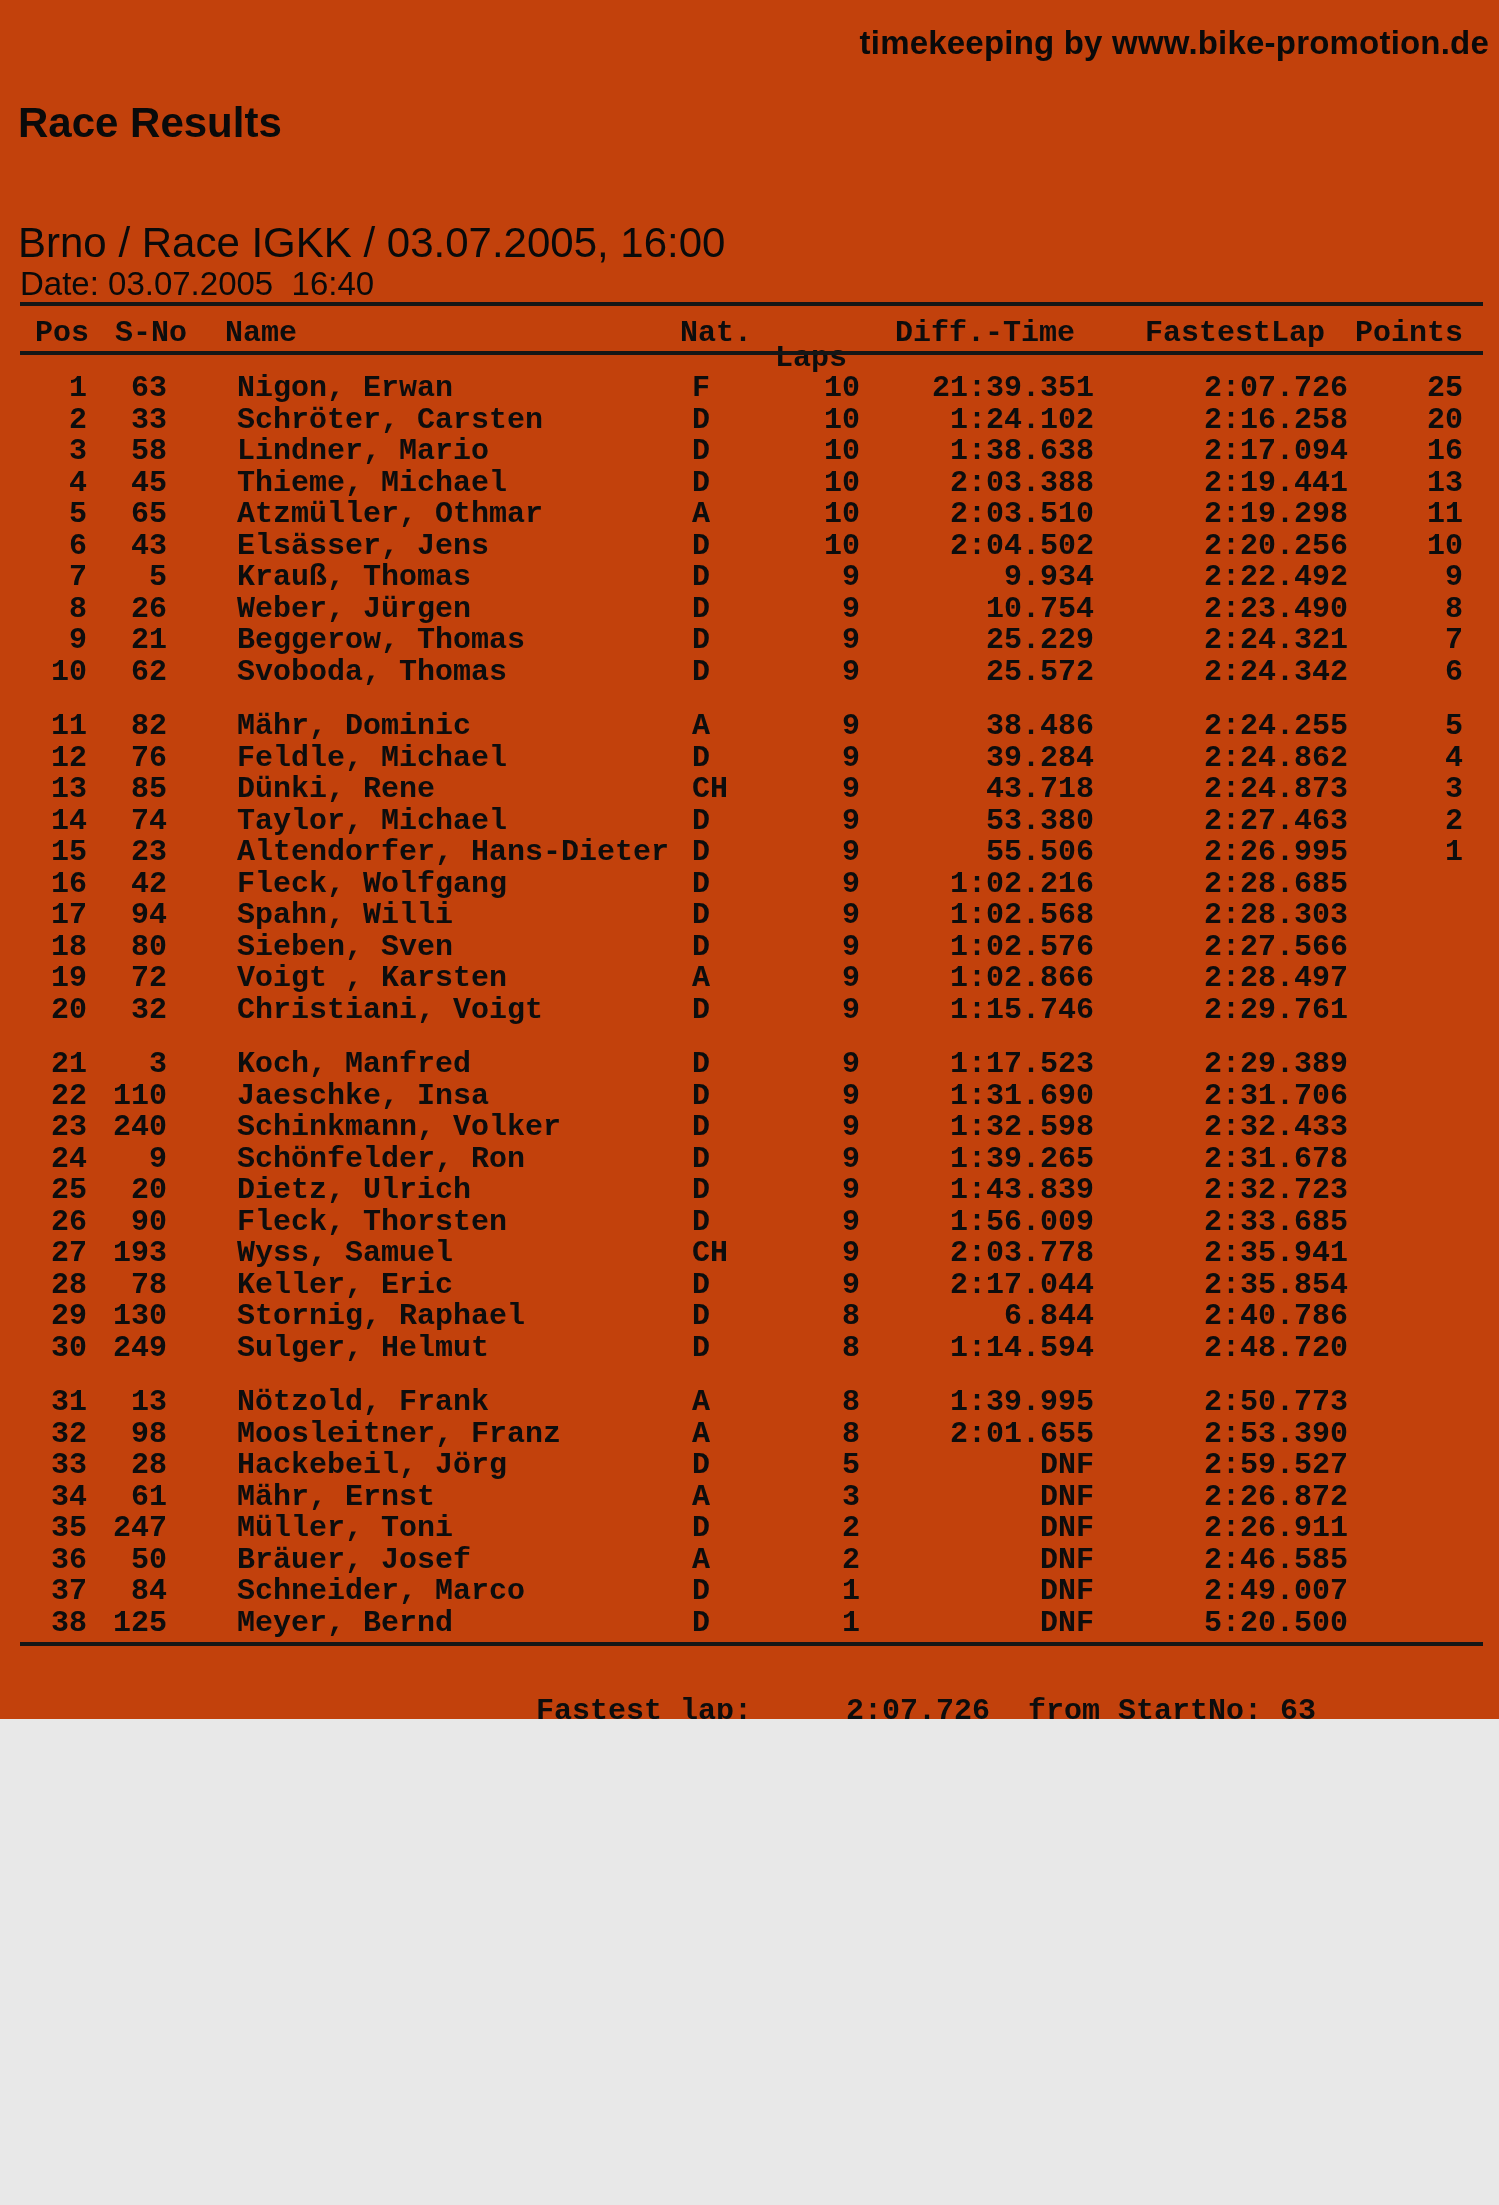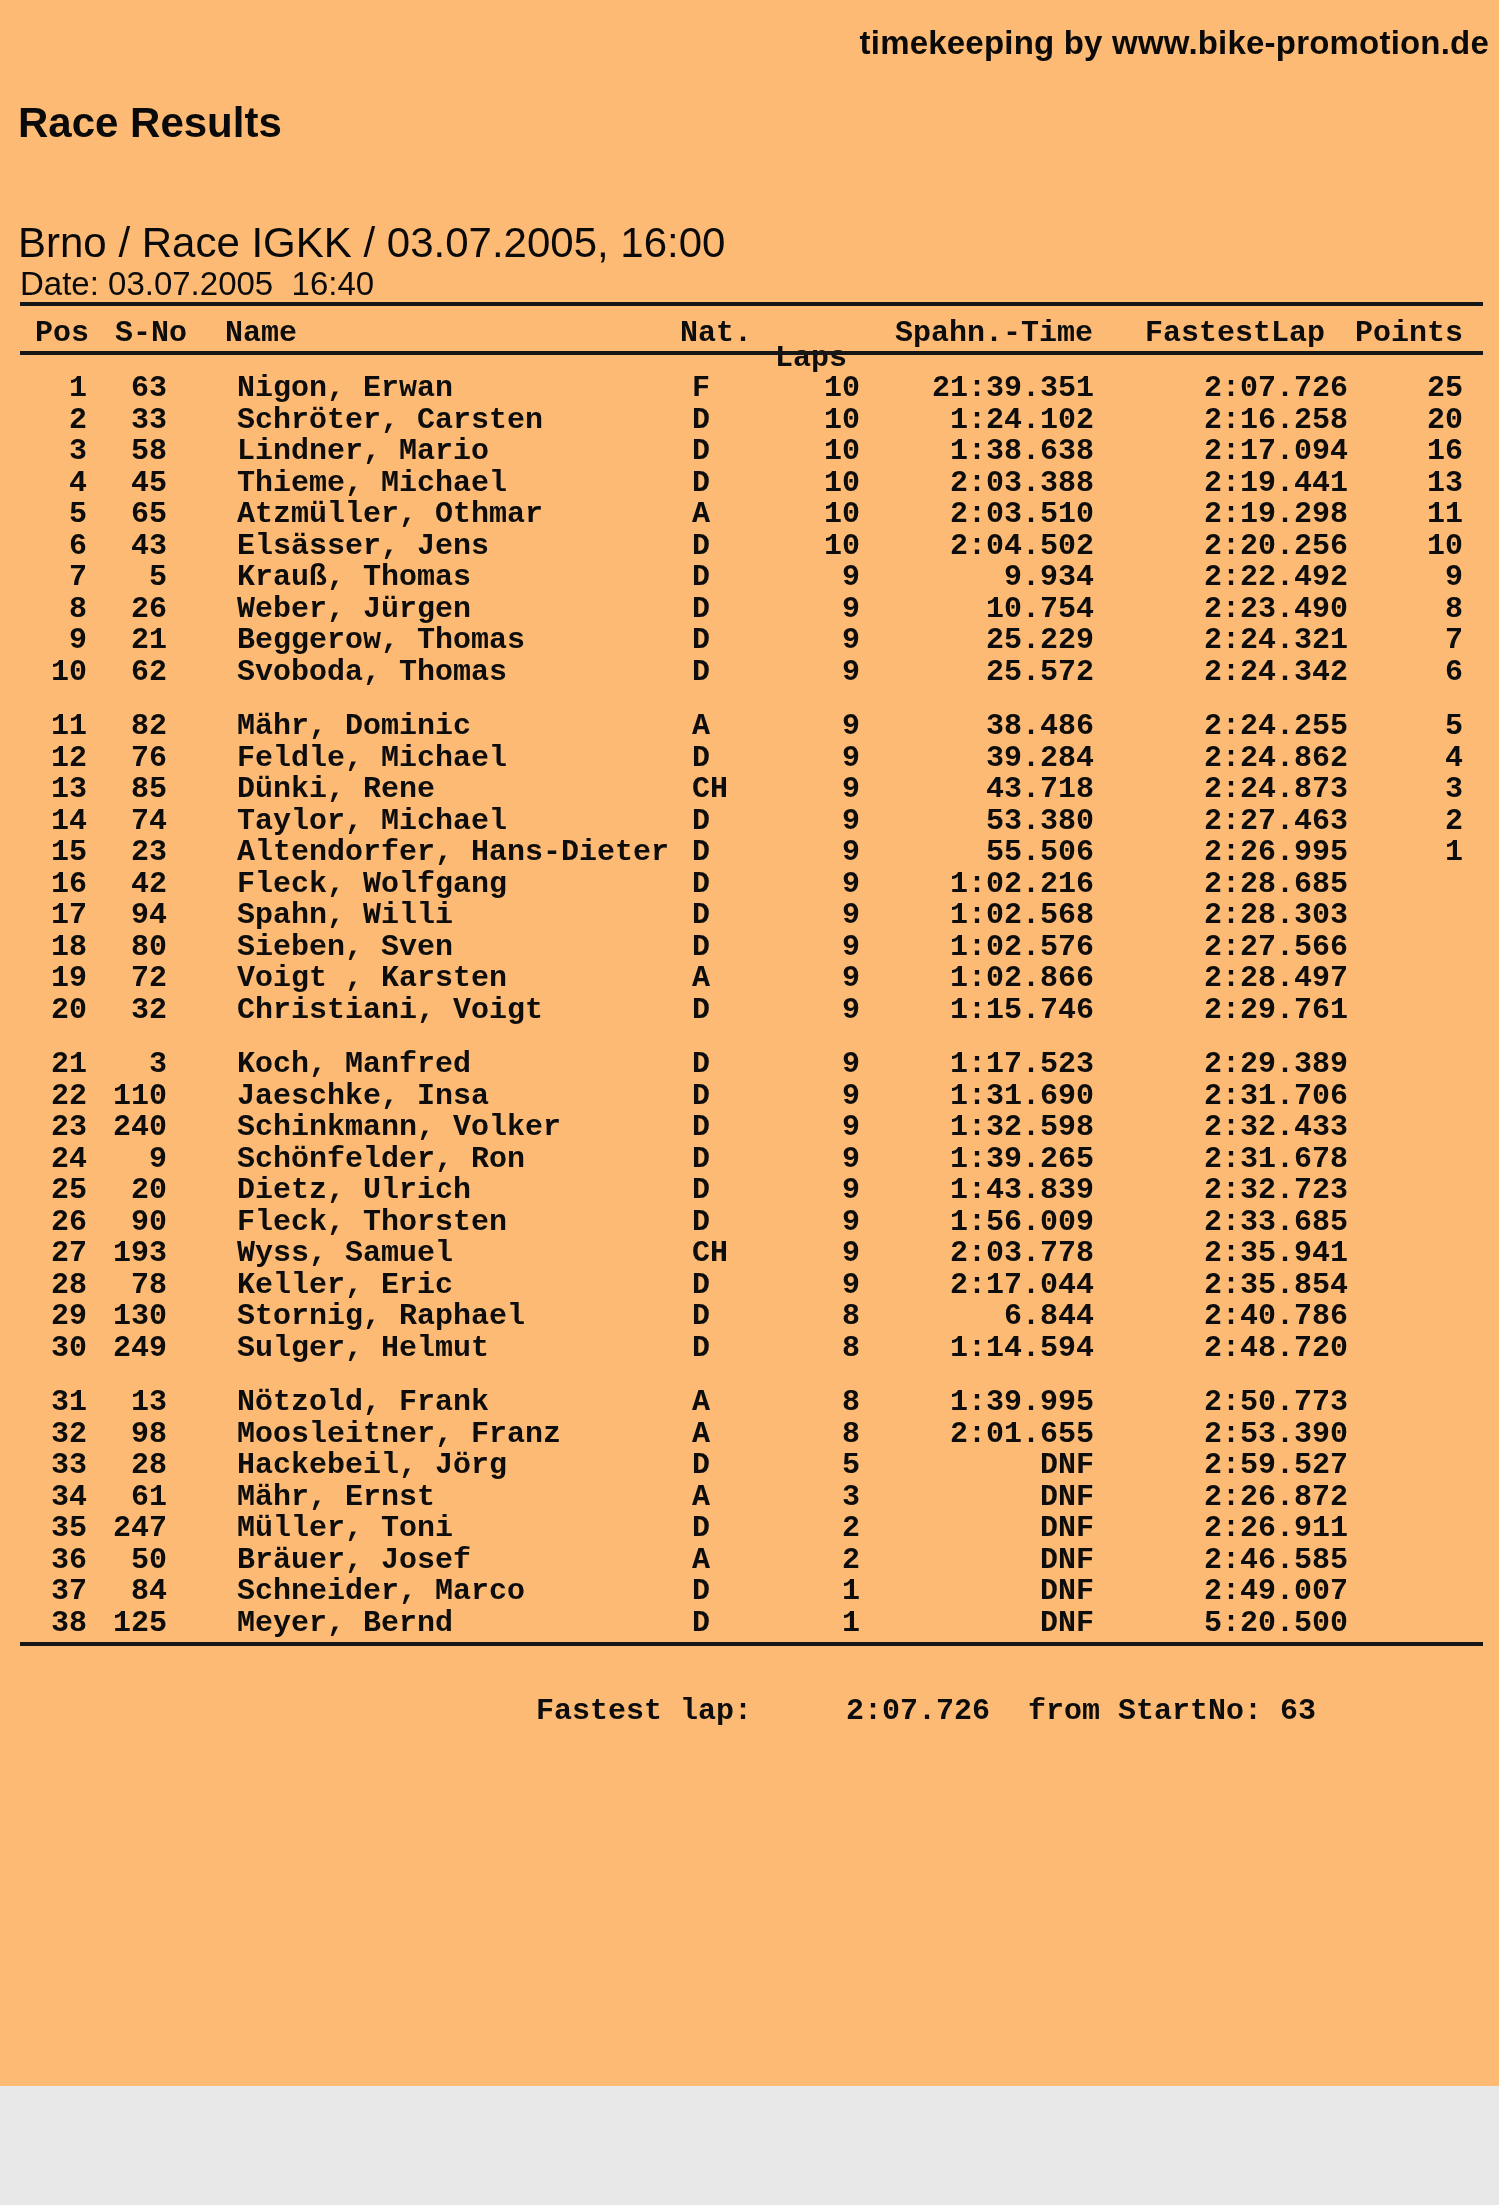--- a/index.html
+++ b/index.html
@@ -1,20 +1,20 @@
 <!DOCTYPE html>
 <html><head>
 <meta charset="utf-8">
 <style>
   html,body{margin:0;padding:0;background:#e8e8e8;}
   .page{
     position:relative;
     width:1499px;
-    height:2086px;
-    background:#fdba74;
+    height:1719px;
+    background:#c2410c;
     overflow:hidden;
     font-family:"Liberation Sans", sans-serif;
     color:#111;
   }
   
   .timekeeping{
     position:absolute; top:24px; right:10px;
     font-size:33px; font-weight:700; color:#0a0a0a;
     letter-spacing:0.2px; white-space:pre;
   }
@@ -88,21 +88,21 @@
   <div class="dateline">Date: 03.07.2005  16:40</div>
 
   <div class="rule rule-top"></div>
 
   <div class="thead mono">
     <span class="h-pos">Pos</span>
     <span class="h-sno">S-No</span>
     <span class="h-name">Name</span>
     <span class="h-nat">Nat.</span>
     <span class="h-laps">Laps</span>
-    <span class="h-diff">Spahn.-Time</span>
+    <span class="h-diff">Diff.-Time</span>
     <span class="h-fastest">FastestLap</span>
     <span class="h-points">Points</span>
   </div>
 
   <div class="rule rule-mid"></div>
 
   <div class="tbody mono">
       <div class="trow"><span class="cell c0">1</span><span class="cell c1">63</span><span class="cell c2">Nigon, Erwan</span><span class="cell c3">F</span><span class="cell c4">10</span><span class="cell c5">21:39.351</span><span class="cell c6">2:07.726</span><span class="cell c7">25</span></div>
       <div class="trow"><span class="cell c0">2</span><span class="cell c1">33</span><span class="cell c2">Schröter, Carsten</span><span class="cell c3">D</span><span class="cell c4">10</span><span class="cell c5">1:24.102</span><span class="cell c6">2:16.258</span><span class="cell c7">20</span></div>
       <div class="trow"><span class="cell c0">3</span><span class="cell c1">58</span><span class="cell c2">Lindner, Mario</span><span class="cell c3">D</span><span class="cell c4">10</span><span class="cell c5">1:38.638</span><span class="cell c6">2:17.094</span><span class="cell c7">16</span></div>

